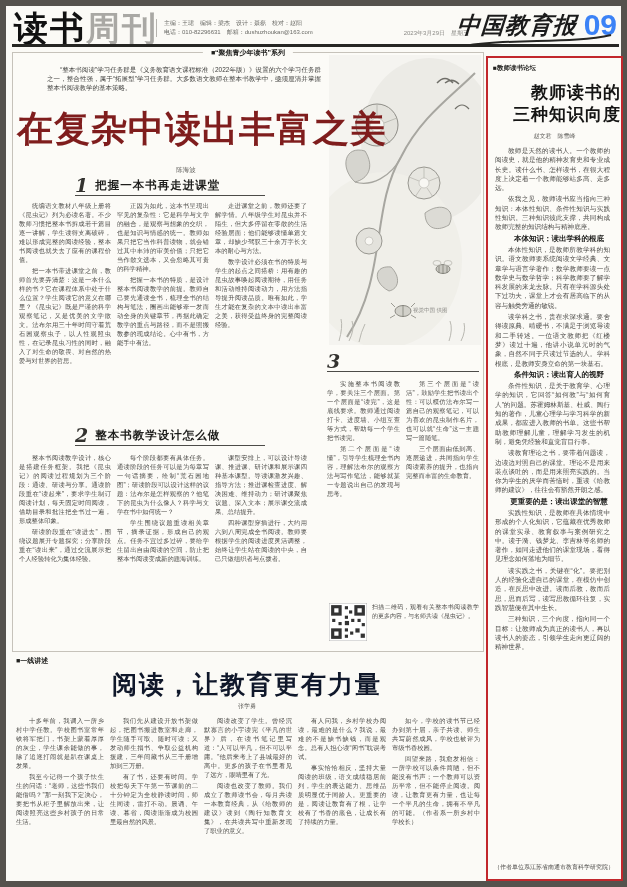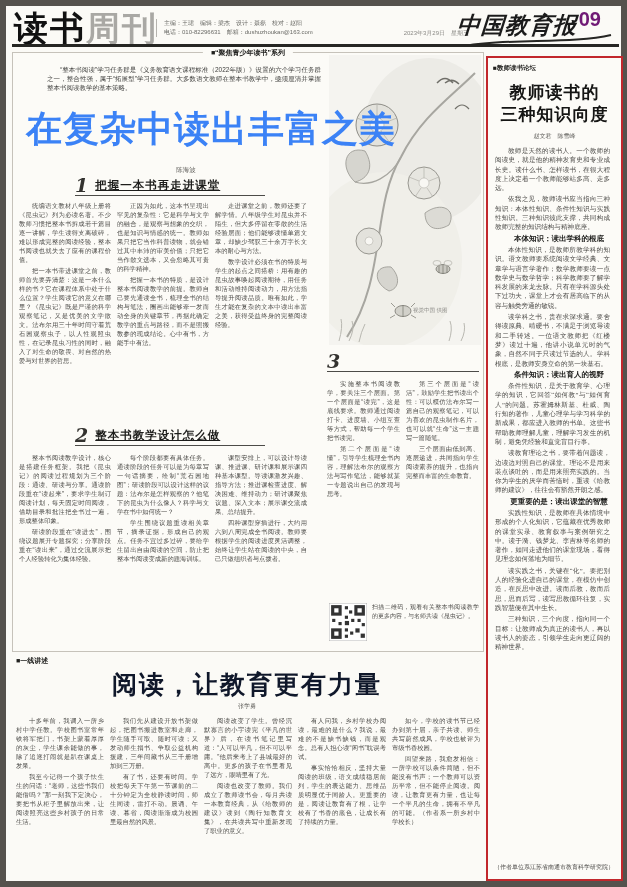--- a/index.html
+++ b/index.html
@@ -8,41 +8,41 @@
   .abs{position:absolute;}
 
   
   .brand{left:8px;top:0;font-size:34px;font-weight:900;letter-spacing:2px;color:#111;}
   .brand .lite{color:#a9a8a4;font-weight:700;}
   .editor{left:150px;top:13px;width:170px;font-size:6px;line-height:9px;color:#6a6a66;
           border-left:1px solid #b5b3ae;padding-left:7px;}
   .dateline{right:152px;top:23px;font-size:6px;color:#8b8a86;}
   .paper{right:44px;top:4px;font-size:23px;font-weight:700;font-style:italic;
          font-family:"DejaVu Serif",serif;color:#1b1b1b;letter-spacing:1px;transform:skewX(-4deg);}
-  .pageno{right:20px;top:2px;font-size:20px;font-weight:800;color:#701a75;}
+  .pageno{right:4px;top:2px;font-size:30px;font-weight:800;color:#3b82f6;}
   .flourish{right:8px;top:28px;width:150px;height:14px;}
   .mast-rule{left:6px;right:2px;top:38px;height:3px;background:#262623;}
 
   
   .main-box{left:6px;top:46px;width:470px;height:598px;border:1px solid #c6c2ba;background:#fcfbf7;}
   .series-tag{left:50%;top:0;transform:translate(-50%,-55%);background:#fcfbf7;
               padding:0 8px;font-size:7px;font-weight:700;color:#21211f;white-space:nowrap;}
   .intro{left:34px;top:12px;width:274px;font-size:6.5px;line-height:9px;color:#3e3e3c;
          text-align:justify;text-indent:13px;}
   .illus{right:2px;top:2px;width:152px;height:290px;overflow:hidden;}
   .illus-cap{left:400px;top:254px;font-size:5.5px;color:#8c8b87;}
-  .headline{left:13px;top:52px;width:346px;text-align:center;font-size:36px;font-weight:900;
-            color:#3b82f6;letter-spacing:1px;white-space:nowrap;}
+  .headline{left:4px;top:52px;width:346px;text-align:center;font-size:36px;font-weight:900;
+            color:#7f1d1d;letter-spacing:1px;white-space:nowrap;}
   .subhead{left:0;top:98px;width:346px;text-align:center;font-size:11.5px;font-weight:700;color:#282826;}
   .byline{left:0;top:113px;width:346px;text-align:center;font-size:6.5px;color:#5d5c58;}
 
   .sec-head{display:flex;align-items:flex-end;gap:7px;border-bottom:1.5px solid #4c4b48;padding-bottom:2px;}
   .sec-no{font-family:"DejaVu Serif",serif;font-style:italic;font-size:19px;line-height:16px;
           font-weight:700;color:#33322f;}
-  .sec-title{font-size:11.5px;font-weight:800;color:#1d1d1b;letter-spacing:1px;text-decoration:underline;}
+  .sec-title{font-size:11.5px;font-weight:800;color:#1d1d1b;letter-spacing:1px;}
   .sh1{left:62px;top:124px;width:190px;}
   .sh2{left:62px;top:374px;width:190px;}
   .sh3{left:314px;top:300px;width:152px;}
 
   .col{font-size:6.3px;line-height:9px;color:#4d4c49;text-align:justify;overflow:hidden;}
   .col p{margin:0 0 2px;text-indent:13px;}
   .c11{left:6px;top:148px;width:92px;height:222px;}
   .c12{left:104px;top:148px;width:92px;height:222px;}
   .c13{left:202px;top:148px;width:92px;height:222px;}
   .c21{left:6px;top:400px;width:92px;height:192px;}
@@ -51,25 +51,25 @@
   .c31{left:314px;top:326px;width:73px;height:216px;}
   .c32{left:393px;top:326px;width:73px;height:216px;}
 
   .qr-block{left:316px;top:550px;width:150px;height:44px;display:flex;gap:5px;align-items:flex-start;}
   .qr{width:38px;height:38px;flex:0 0 auto;}
   .qr-cap{font-size:6px;line-height:8.5px;color:#4d4c49;text-align:justify;}
 
   
   .right-box{left:480px;top:50px;width:133px;height:821px;border:2px solid #c2272c;background:#fcfbf7;}
   .forum-tag{left:5px;top:6px;font-size:6.5px;font-weight:700;color:#22211f;}
-  .r-title{left:0;top:24px;width:100%;text-align:center;font-size:17px;line-height:22px;
+  .r-title{left:0;top:24px;width:100%;text-align:right;font-size:17px;line-height:22px;
            font-weight:900;color:#151514;letter-spacing:1px;}
   .r-authors{left:0;top:74px;width:100%;text-align:center;font-size:6px;color:#5d5c58;}
   .r-body{left:7px;top:88px;width:115px;bottom:22px;font-size:6.6px;line-height:9.3px;
-          color:#4c4b48;text-align:justify;overflow:hidden;font-family:Liberation Serif, serif;}
+          color:#4c4b48;text-align:justify;overflow:hidden;}
   .r-body p{margin:0 0 2px;text-indent:13px;}
   .r-sub{text-align:center;font-size:7.5px;font-weight:800;color:#1d1d1b;margin:5px 0 4px;text-indent:0;}
   .r-note{right:7px;bottom:7px;font-size:6px;color:#4c4b48;}
 
   
   .bottom{left:6px;top:648px;width:470px;height:224px;}
   .bottom-tag{left:4px;top:2px;font-size:7px;font-weight:700;color:#21211f;}
   .b-headline{left:0;top:14px;width:100%;text-align:center;font-size:25px;font-weight:900;
               color:#0f172a;letter-spacing:2px;}
   .b-byline{left:0;top:48px;width:100%;text-align:center;font-size:6px;color:#5d5c58;}

